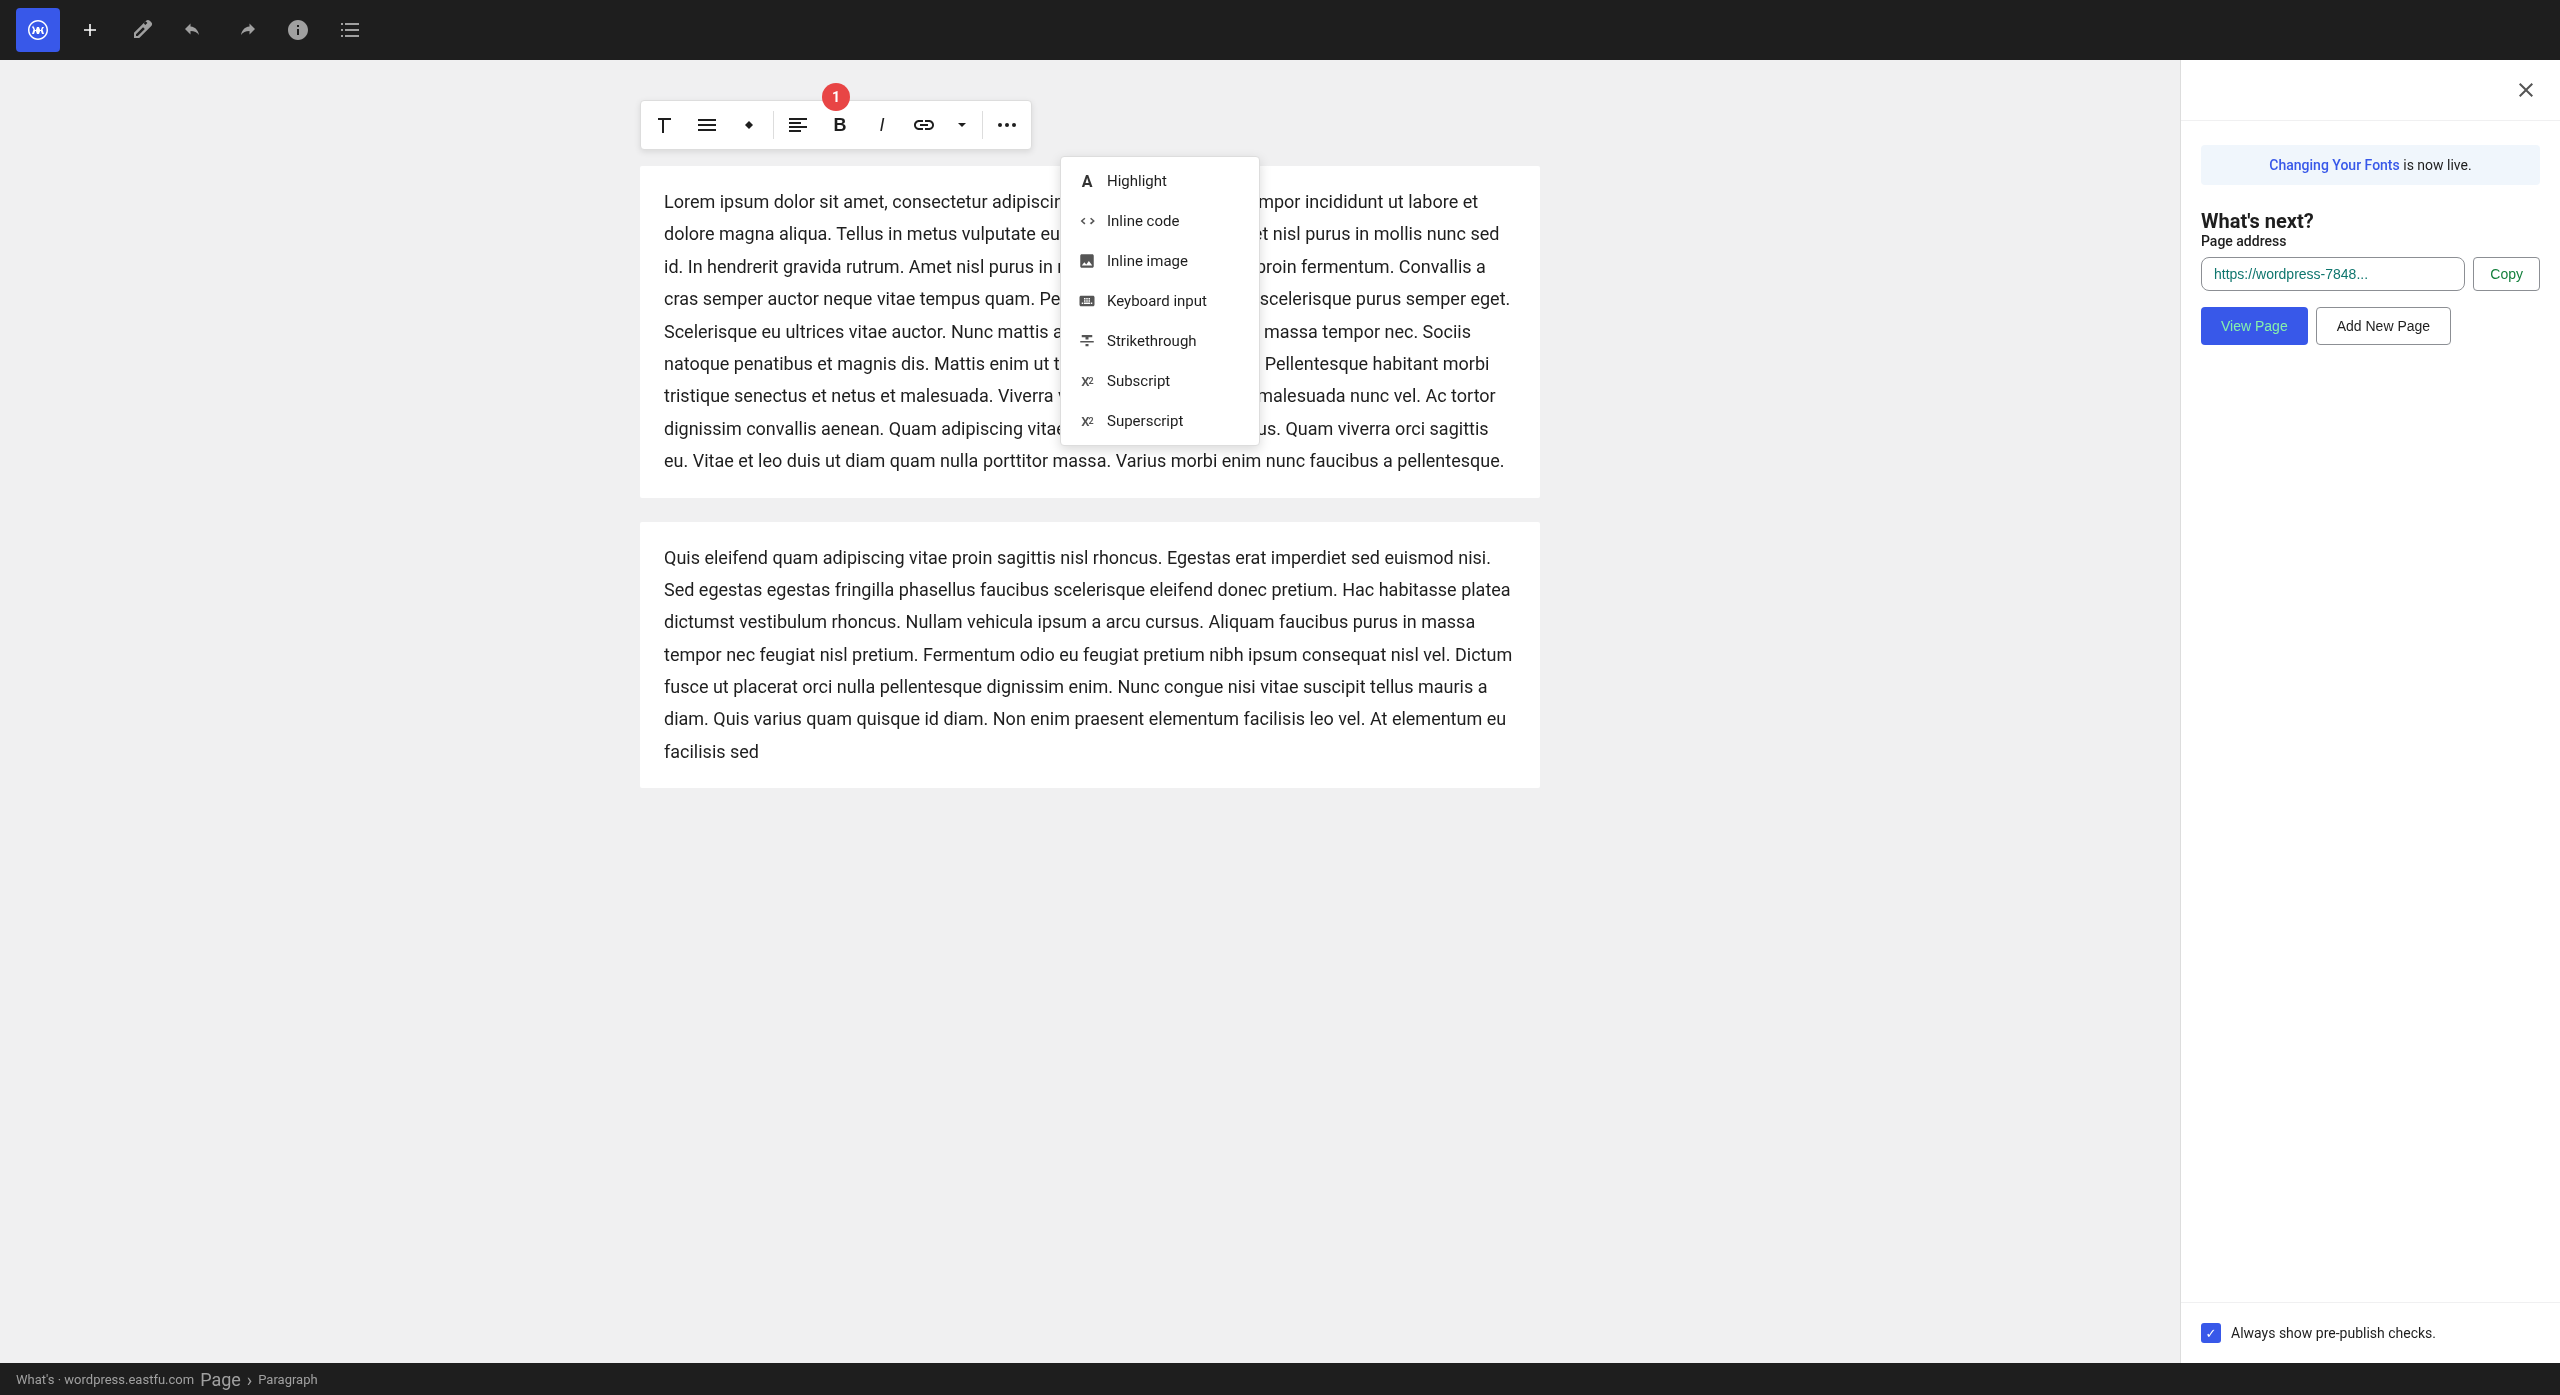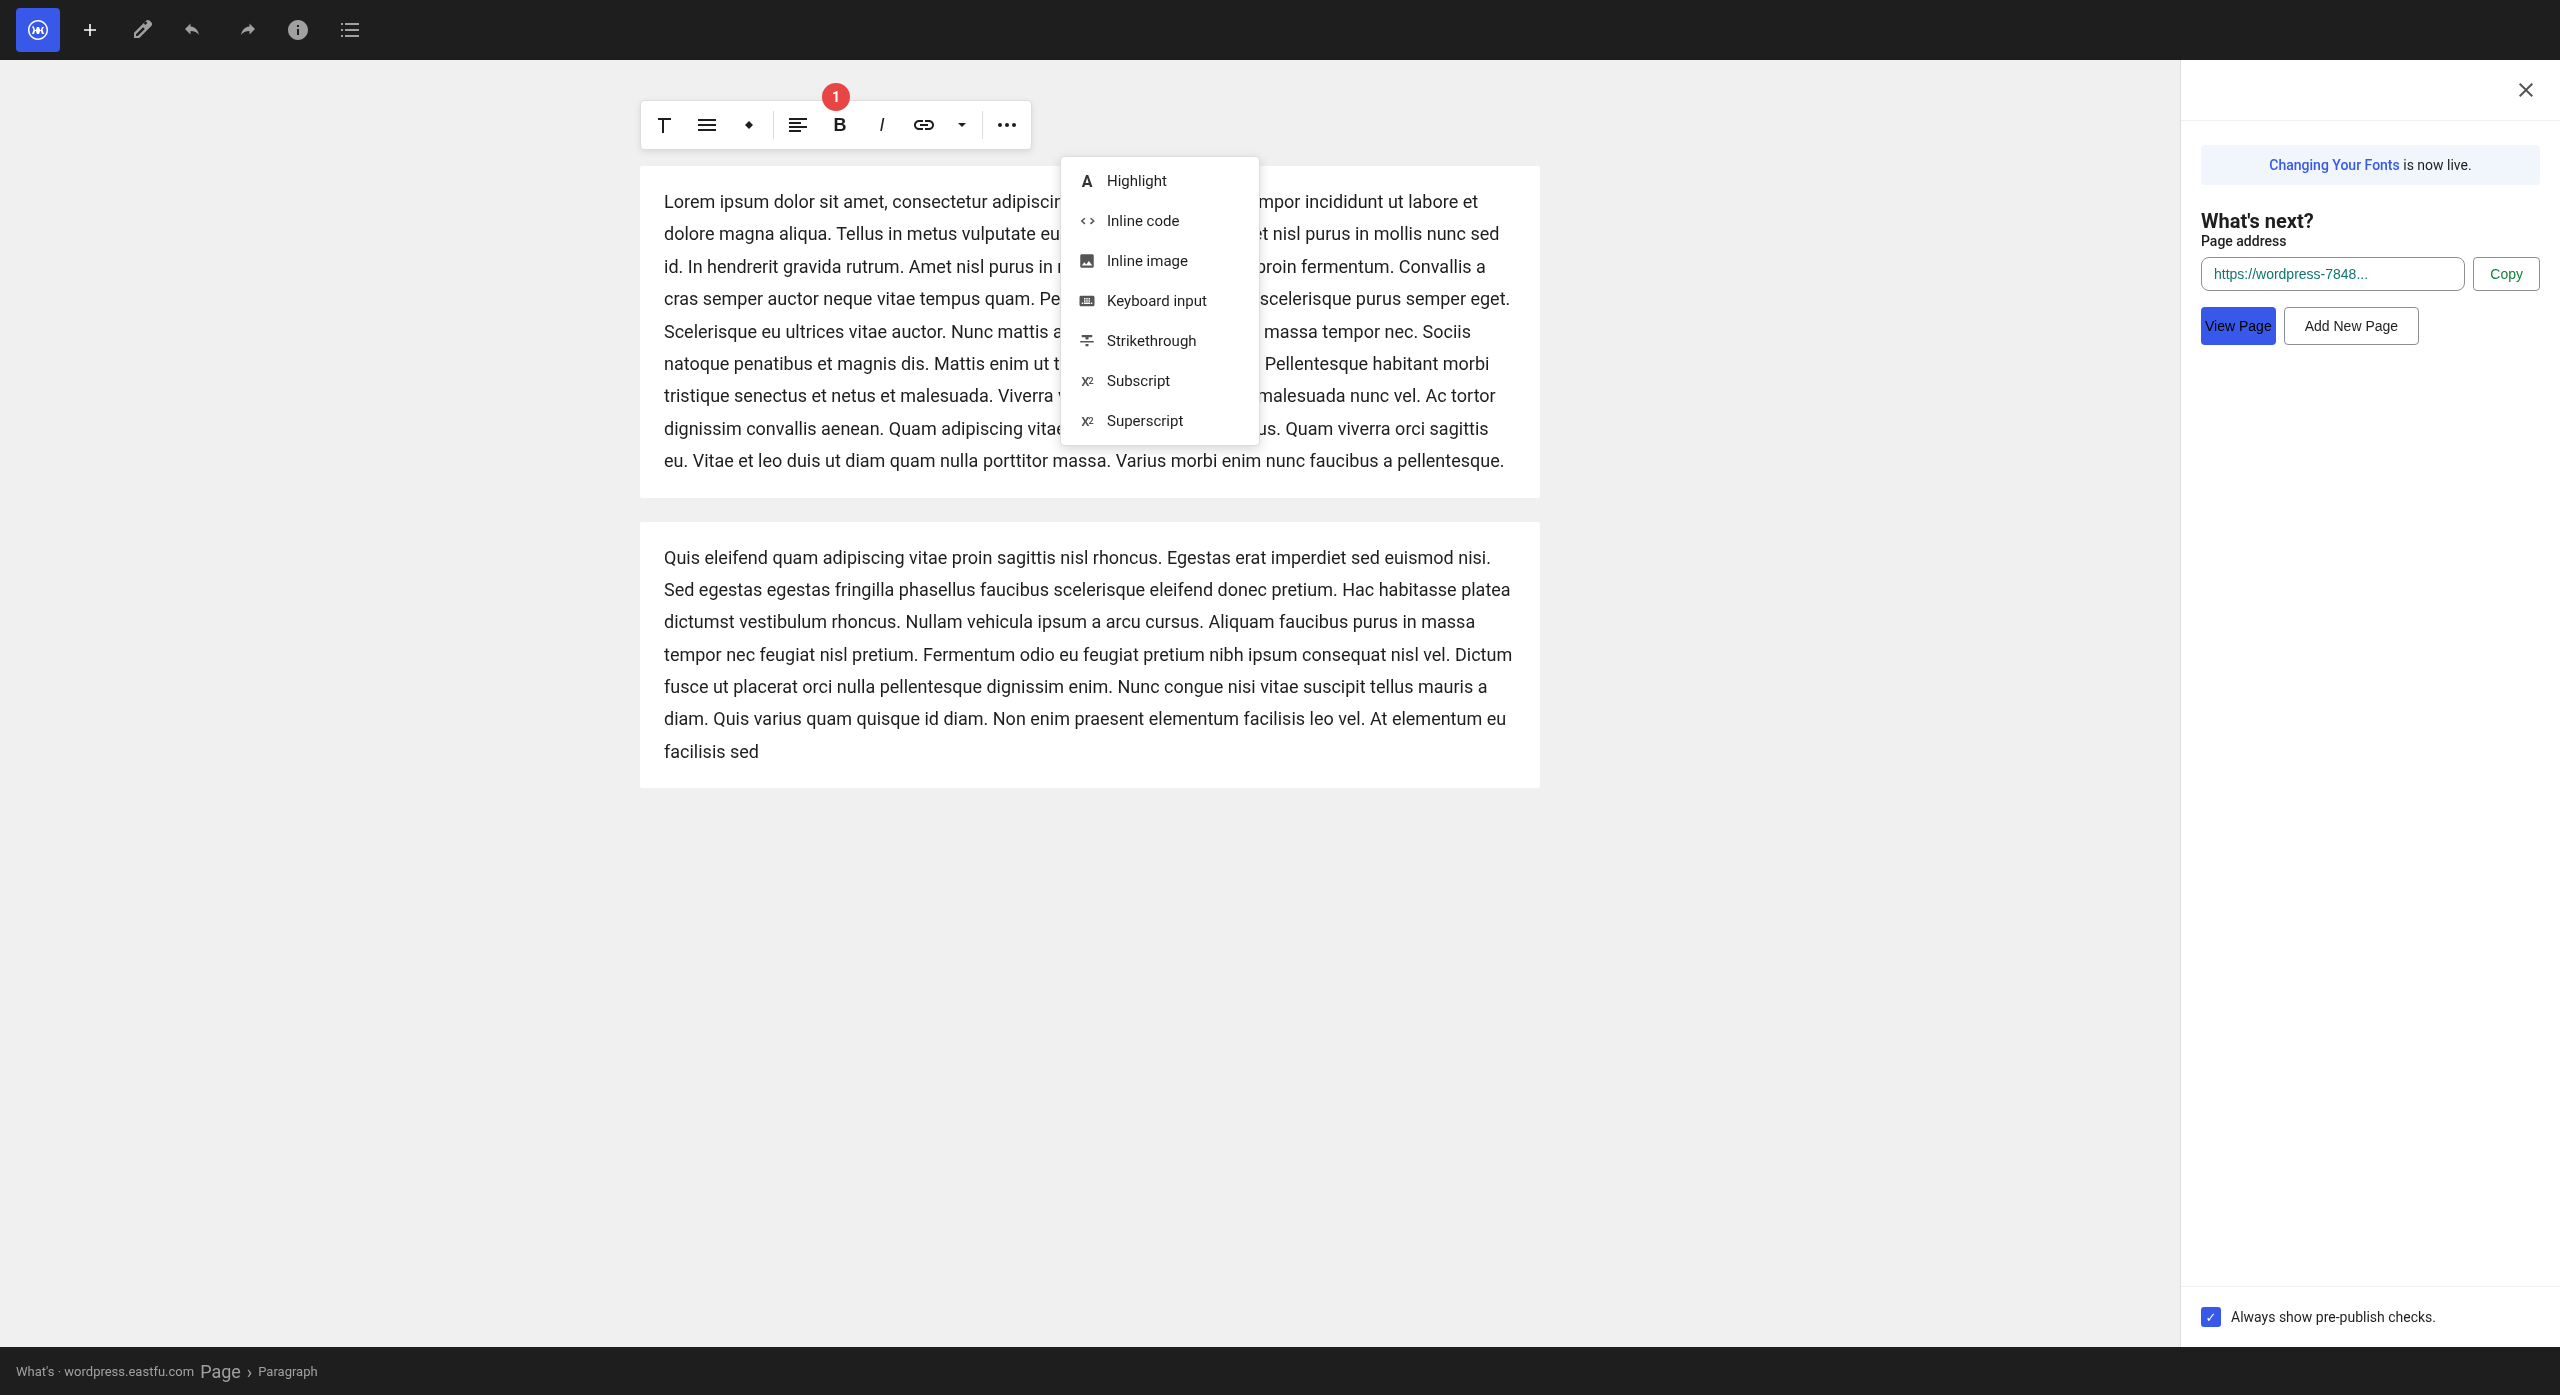--- a/index.html
+++ b/index.html
@@ -265,44 +265,44 @@
       color: #15803d;
     }
 
     .action-buttons {
       display: flex;
       gap: 8px;
     }
 
     .view-page-btn {
       background: #3858e9;
-      color: #000000;
+      color: #86efac;
       border: none;
       border-radius: 4px;
-      padding: 10px 4px;
+      padding: 10px 20px;
       font-size: 14px;
       font-weight: 500;
       cursor: pointer;
     }
 
     .add-new-page-btn {
       background: white;
       color: #1e1e1e;
       border: 1px solid #8c8f94;
       border-radius: 4px;
       padding: 10px 20px;
       font-size: 14px;
       font-weight: 500;
       cursor: pointer;
     }
 
     
     .footer-bar {
       background: #1e1e1e;
-      height: 48px;
+      height: 32px;
       display: flex;
       align-items: center;
       padding: 0 16px;
       gap: 8px;
       flex-shrink: 0;
     }
 
     .footer-text {
       color: #a0a0a0;
       font-size: 13px;

